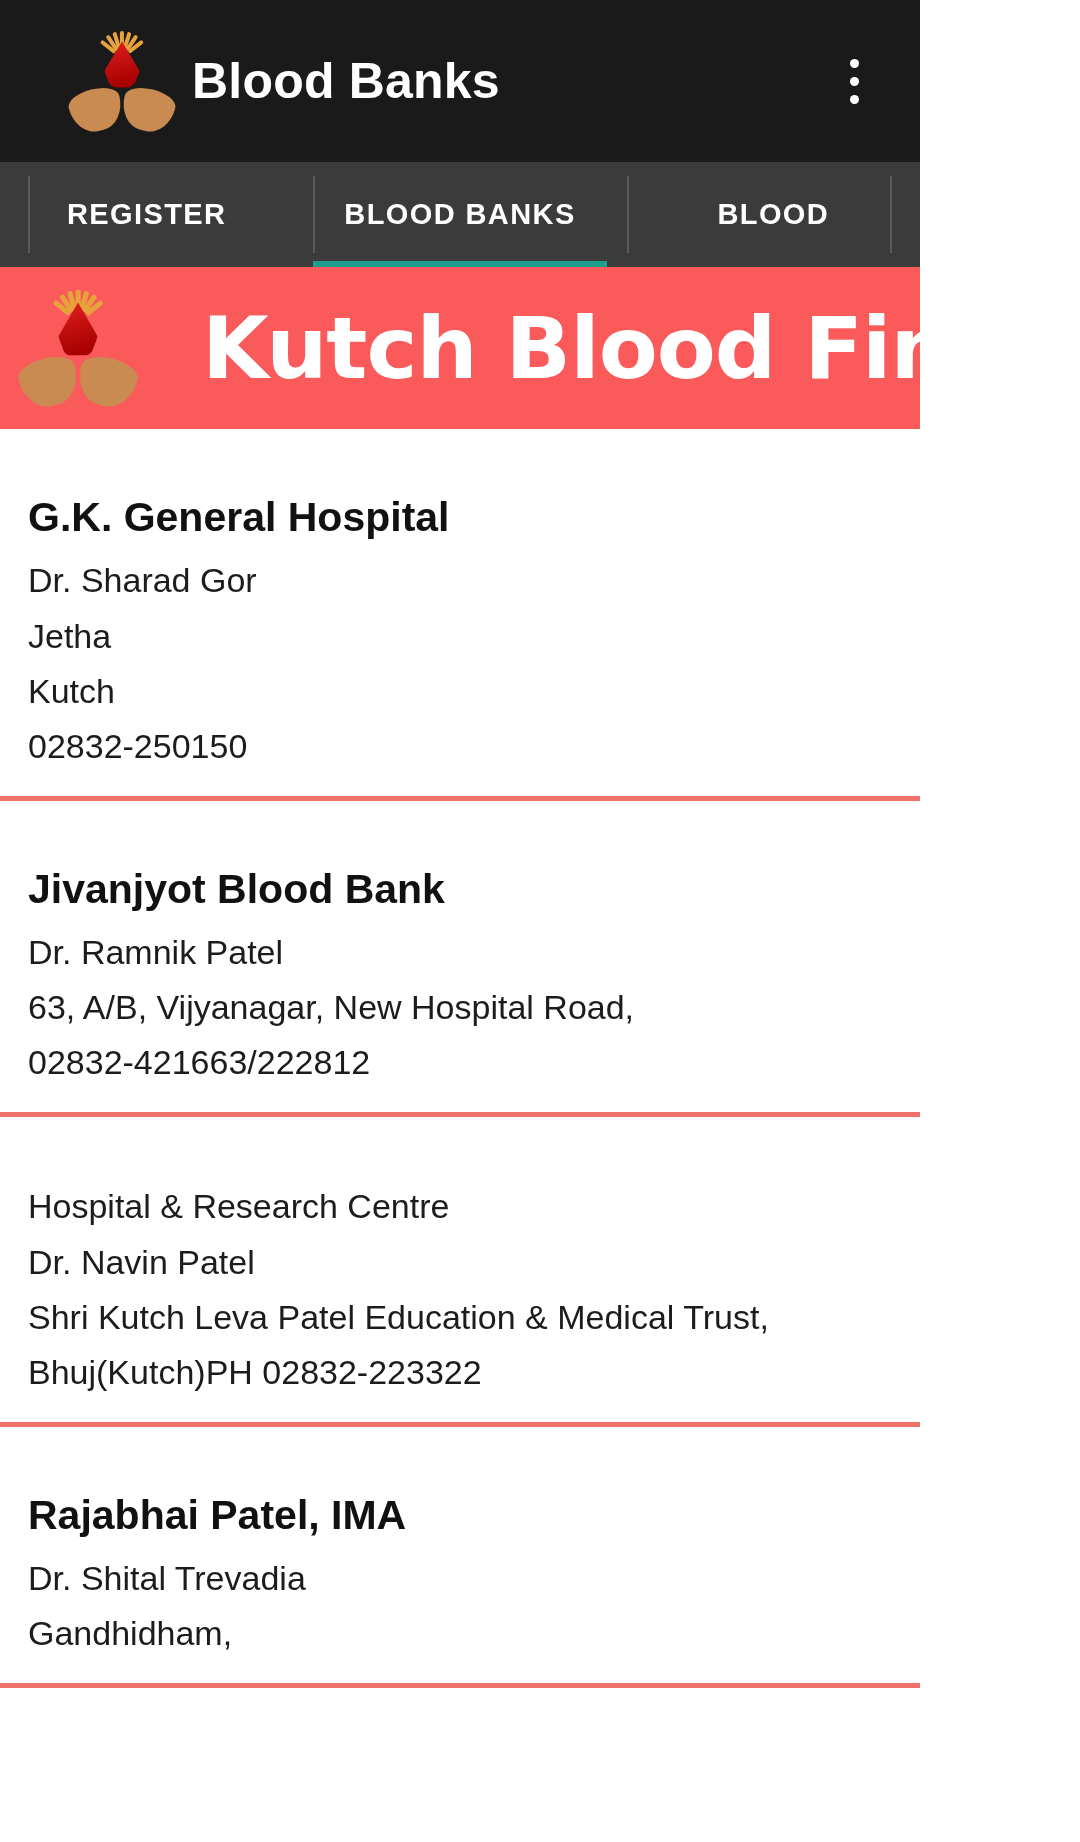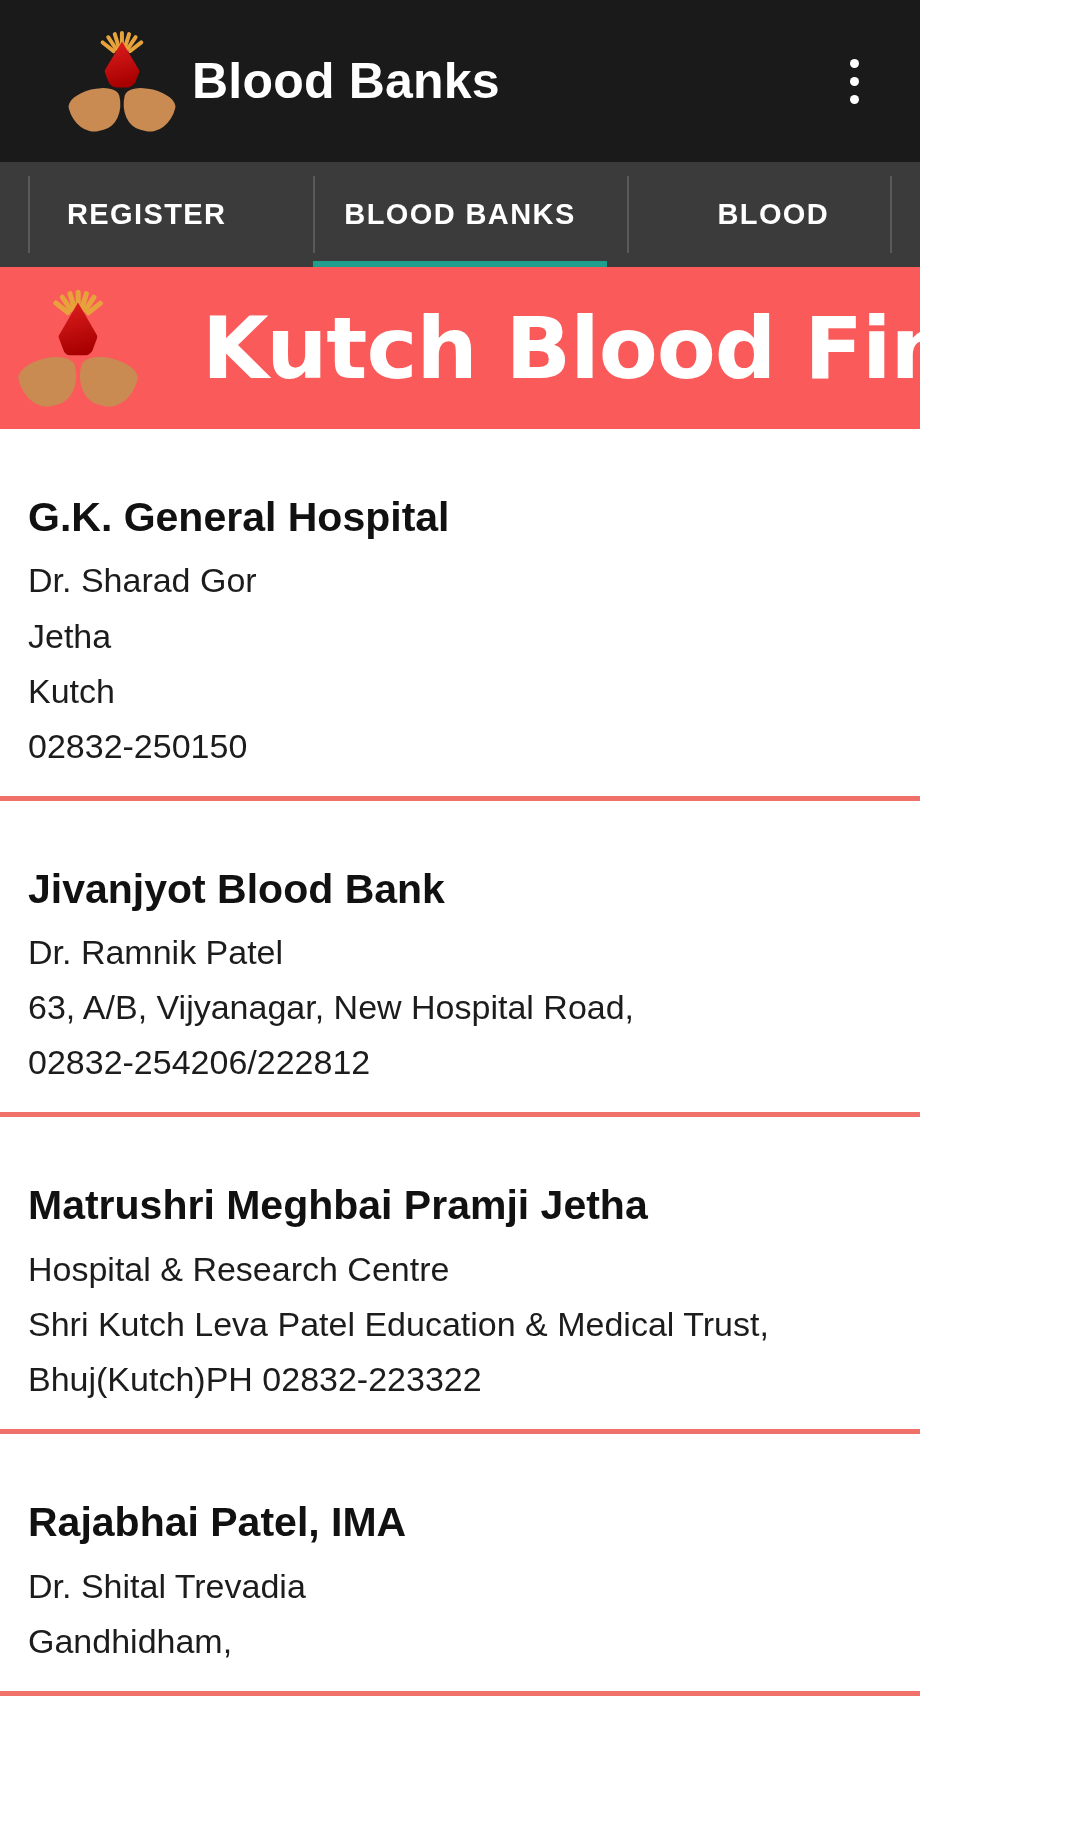--- a/index.html
+++ b/index.html
@@ -274,26 +274,26 @@
       <div class="item-line">Dr. Sharad Gor</div>
       <div class="item-line">Jetha</div>
       <div class="item-line">Kutch</div>
       <div class="item-line">02832-250150</div>
     </div>
 
     <div class="list-item">
       <div class="item-title">Jivanjyot Blood Bank</div>
       <div class="item-line">Dr. Ramnik Patel</div>
       <div class="item-line">63, A/B, Vijyanagar, New Hospital Road,</div>
-      <div class="item-line">02832-254206/222812</div>
+      <div class="item-line">02832-421663/222812</div>
     </div>
 
     <div class="list-item">
-      <div class="item-title">Matrushri Meghbai Pramji Jetha</div>
       <div class="item-line">Hospital &amp; Research Centre</div>
+      <div class="item-line">Dr. Navin Patel</div>
       <div class="item-line">Shri Kutch Leva Patel Education &amp; Medical Trust,</div>
       <div class="item-line">Bhuj(Kutch)PH 02832-223322</div>
     </div>
 
     <div class="list-item">
       <div class="item-title">Rajabhai Patel, IMA</div>
       <div class="item-line">Dr. Shital Trevadia</div>
       <div class="item-line">Gandhidham,</div>
     </div>
 

